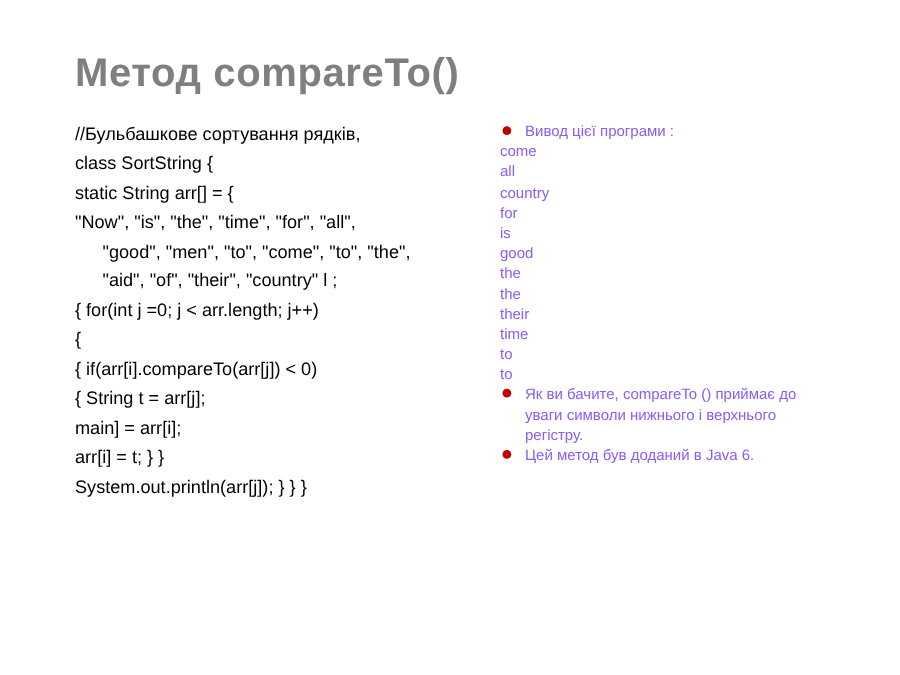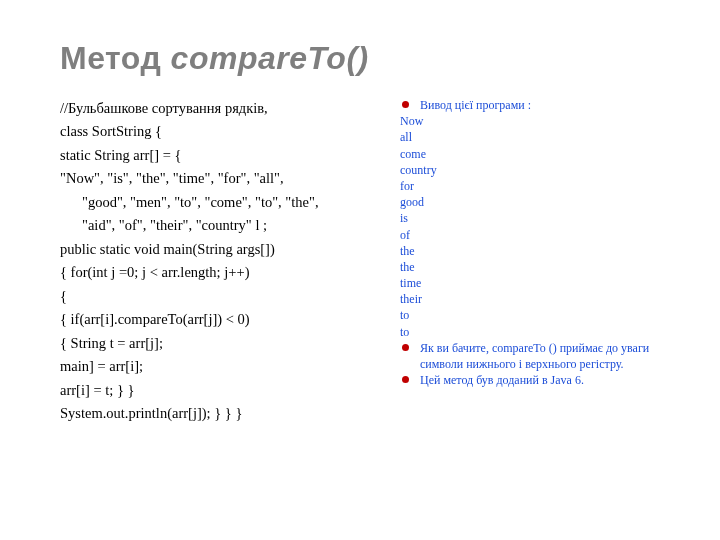--- a/index.html
+++ b/index.html
@@ -11,40 +11,38 @@
     padding: 40px 50px 20px 60px;
     position: relative;
   }
   .title {
     font-size: 32px;
     font-weight: bold;
     color: #7f7f7f;
     margin-bottom: 20px;
     letter-spacing: 0.5px;
   }
-  .title .italic { font-style: italic; }
+  .title .italic { }
   .content {
     display: flex;
     gap: 30px;
   }
   .left {
     flex: 0 0 310px;
     font-size: 14.5px;
     line-height: 1.55;
     color: #000;
-    font-family: Liberation Serif, serif;
   }
   .left div { margin-bottom: 1px; }
   .indent { padding-left: 22px; }
   .right {
     flex: 1;
     font-size: 12px;
     line-height: 1.35;
-    color: #1d4ed8;
-    font-family: Liberation Serif, serif;
+    color: #8b5cf6;
   }
   .right ul {
     list-style: none;
   }
   .right li {
     position: relative;
     padding-left: 20px;
     margin-bottom: 0px;
   }
   .right li.bullet::before {
@@ -70,44 +68,41 @@
 </div>
 
 <div class="content">
   <div class="left">
     <div>//Бульбашкове сортування рядків,</div>
     <div>class SortString {</div>
     <div>static String arr[] = {</div>
     <div>"Now", "is", "the", "time", "for", "all",</div>
     <div class="indent">"good", "men", "to", "come", "to", "the",</div>
     <div class="indent">"aid", "of", "their", "country" l ;</div>
-    <div>public static void main(String args[])</div>
     <div>{ for(int j =0; j &lt; arr.length; j++)</div>
     <div>{</div>
     <div> { if(arr[i].compareTo(arr[j]) &lt; 0)</div>
     <div>{ String t = arr[j];</div>
     <div>main] = arr[i];</div>
     <div>arr[i] = t; } }</div>
     <div>System.out.println(arr[j]); } } }</div>
   </div>
 
   <div class="right">
     <ul>
       <li class="bullet">Вивод цієї програми :</li>
-      <li class="plain">Now</li>
+      <li class="plain">come</li>
       <li class="plain">all</li>
-      <li class="plain">come</li>
       <li class="plain">country</li>
       <li class="plain">for</li>
+      <li class="plain">is</li>
       <li class="plain">good</li>
-      <li class="plain">is</li>
-      <li class="plain">of</li>
       <li class="plain">the</li>
       <li class="plain">the</li>
+      <li class="plain">their</li>
       <li class="plain">time</li>
-      <li class="plain">their</li>
       <li class="plain">to</li>
       <li class="plain">to</li>
       <li class="bullet">Як ви бачите, compareTo () приймає до уваги символи нижнього і верхнього регістру.</li>
       <li class="bullet">Цей метод був доданий в Java 6.</li>
     </ul>
   </div>
 </div>
 
 </body></html>

